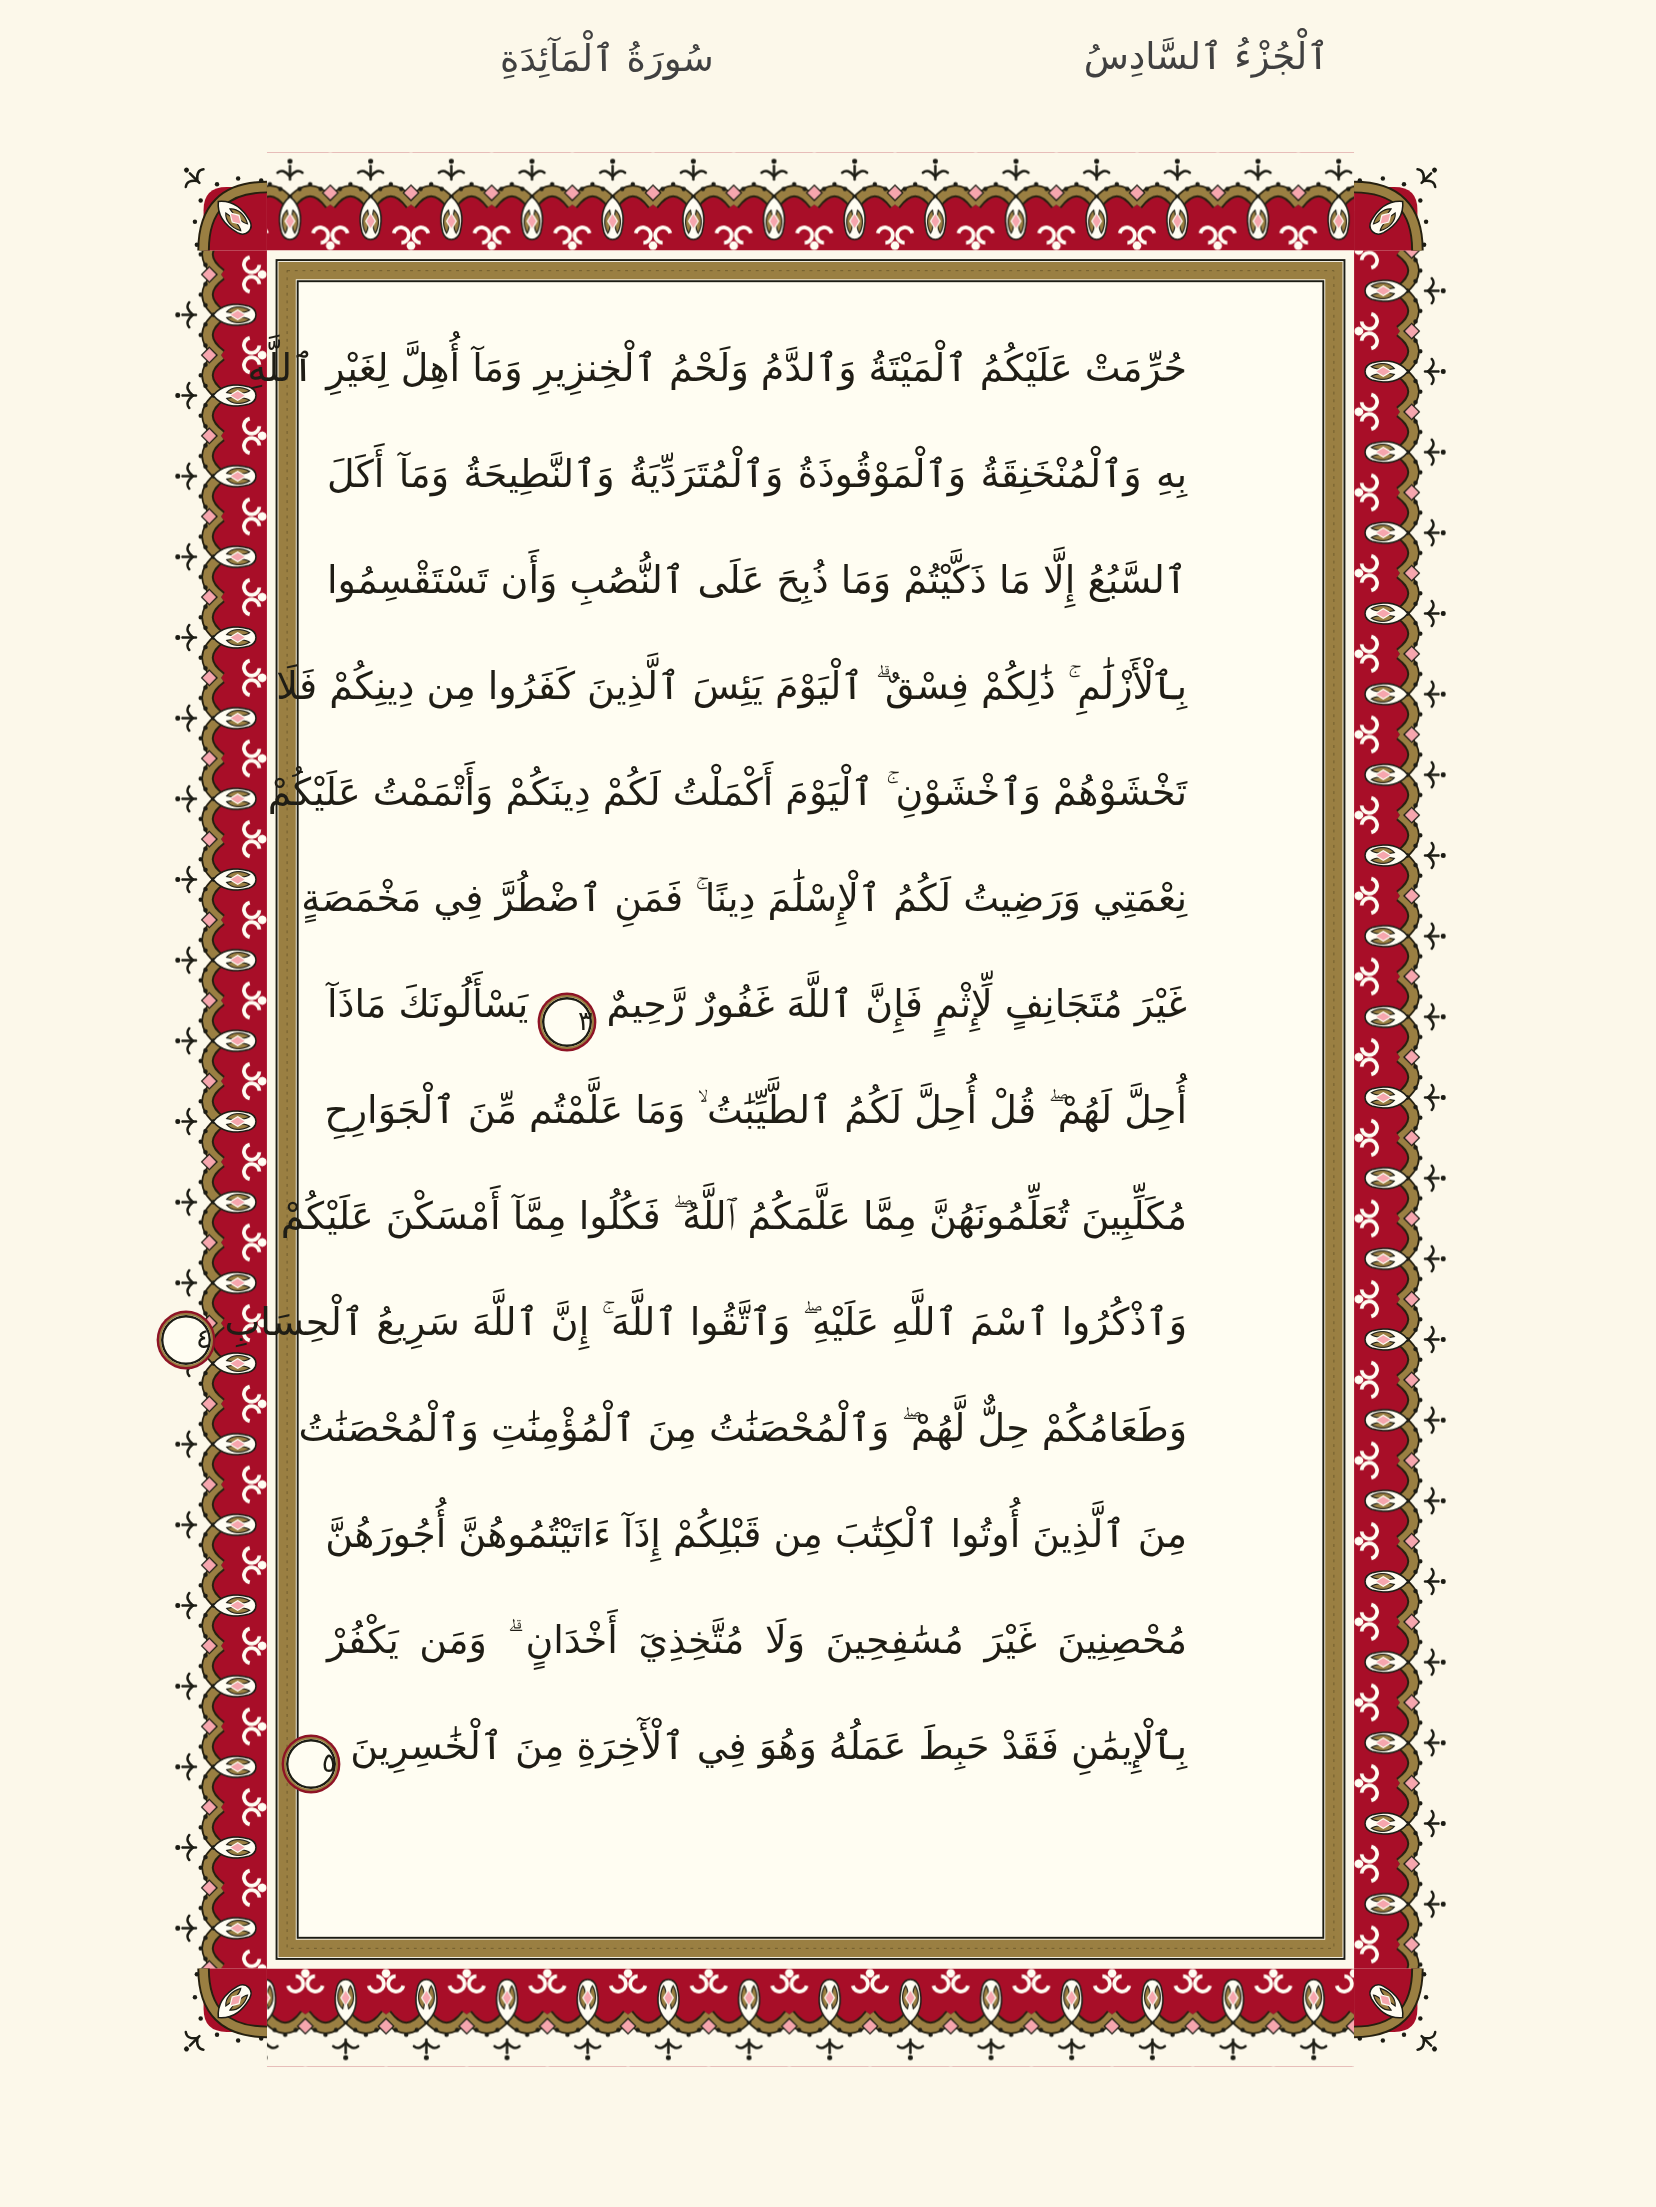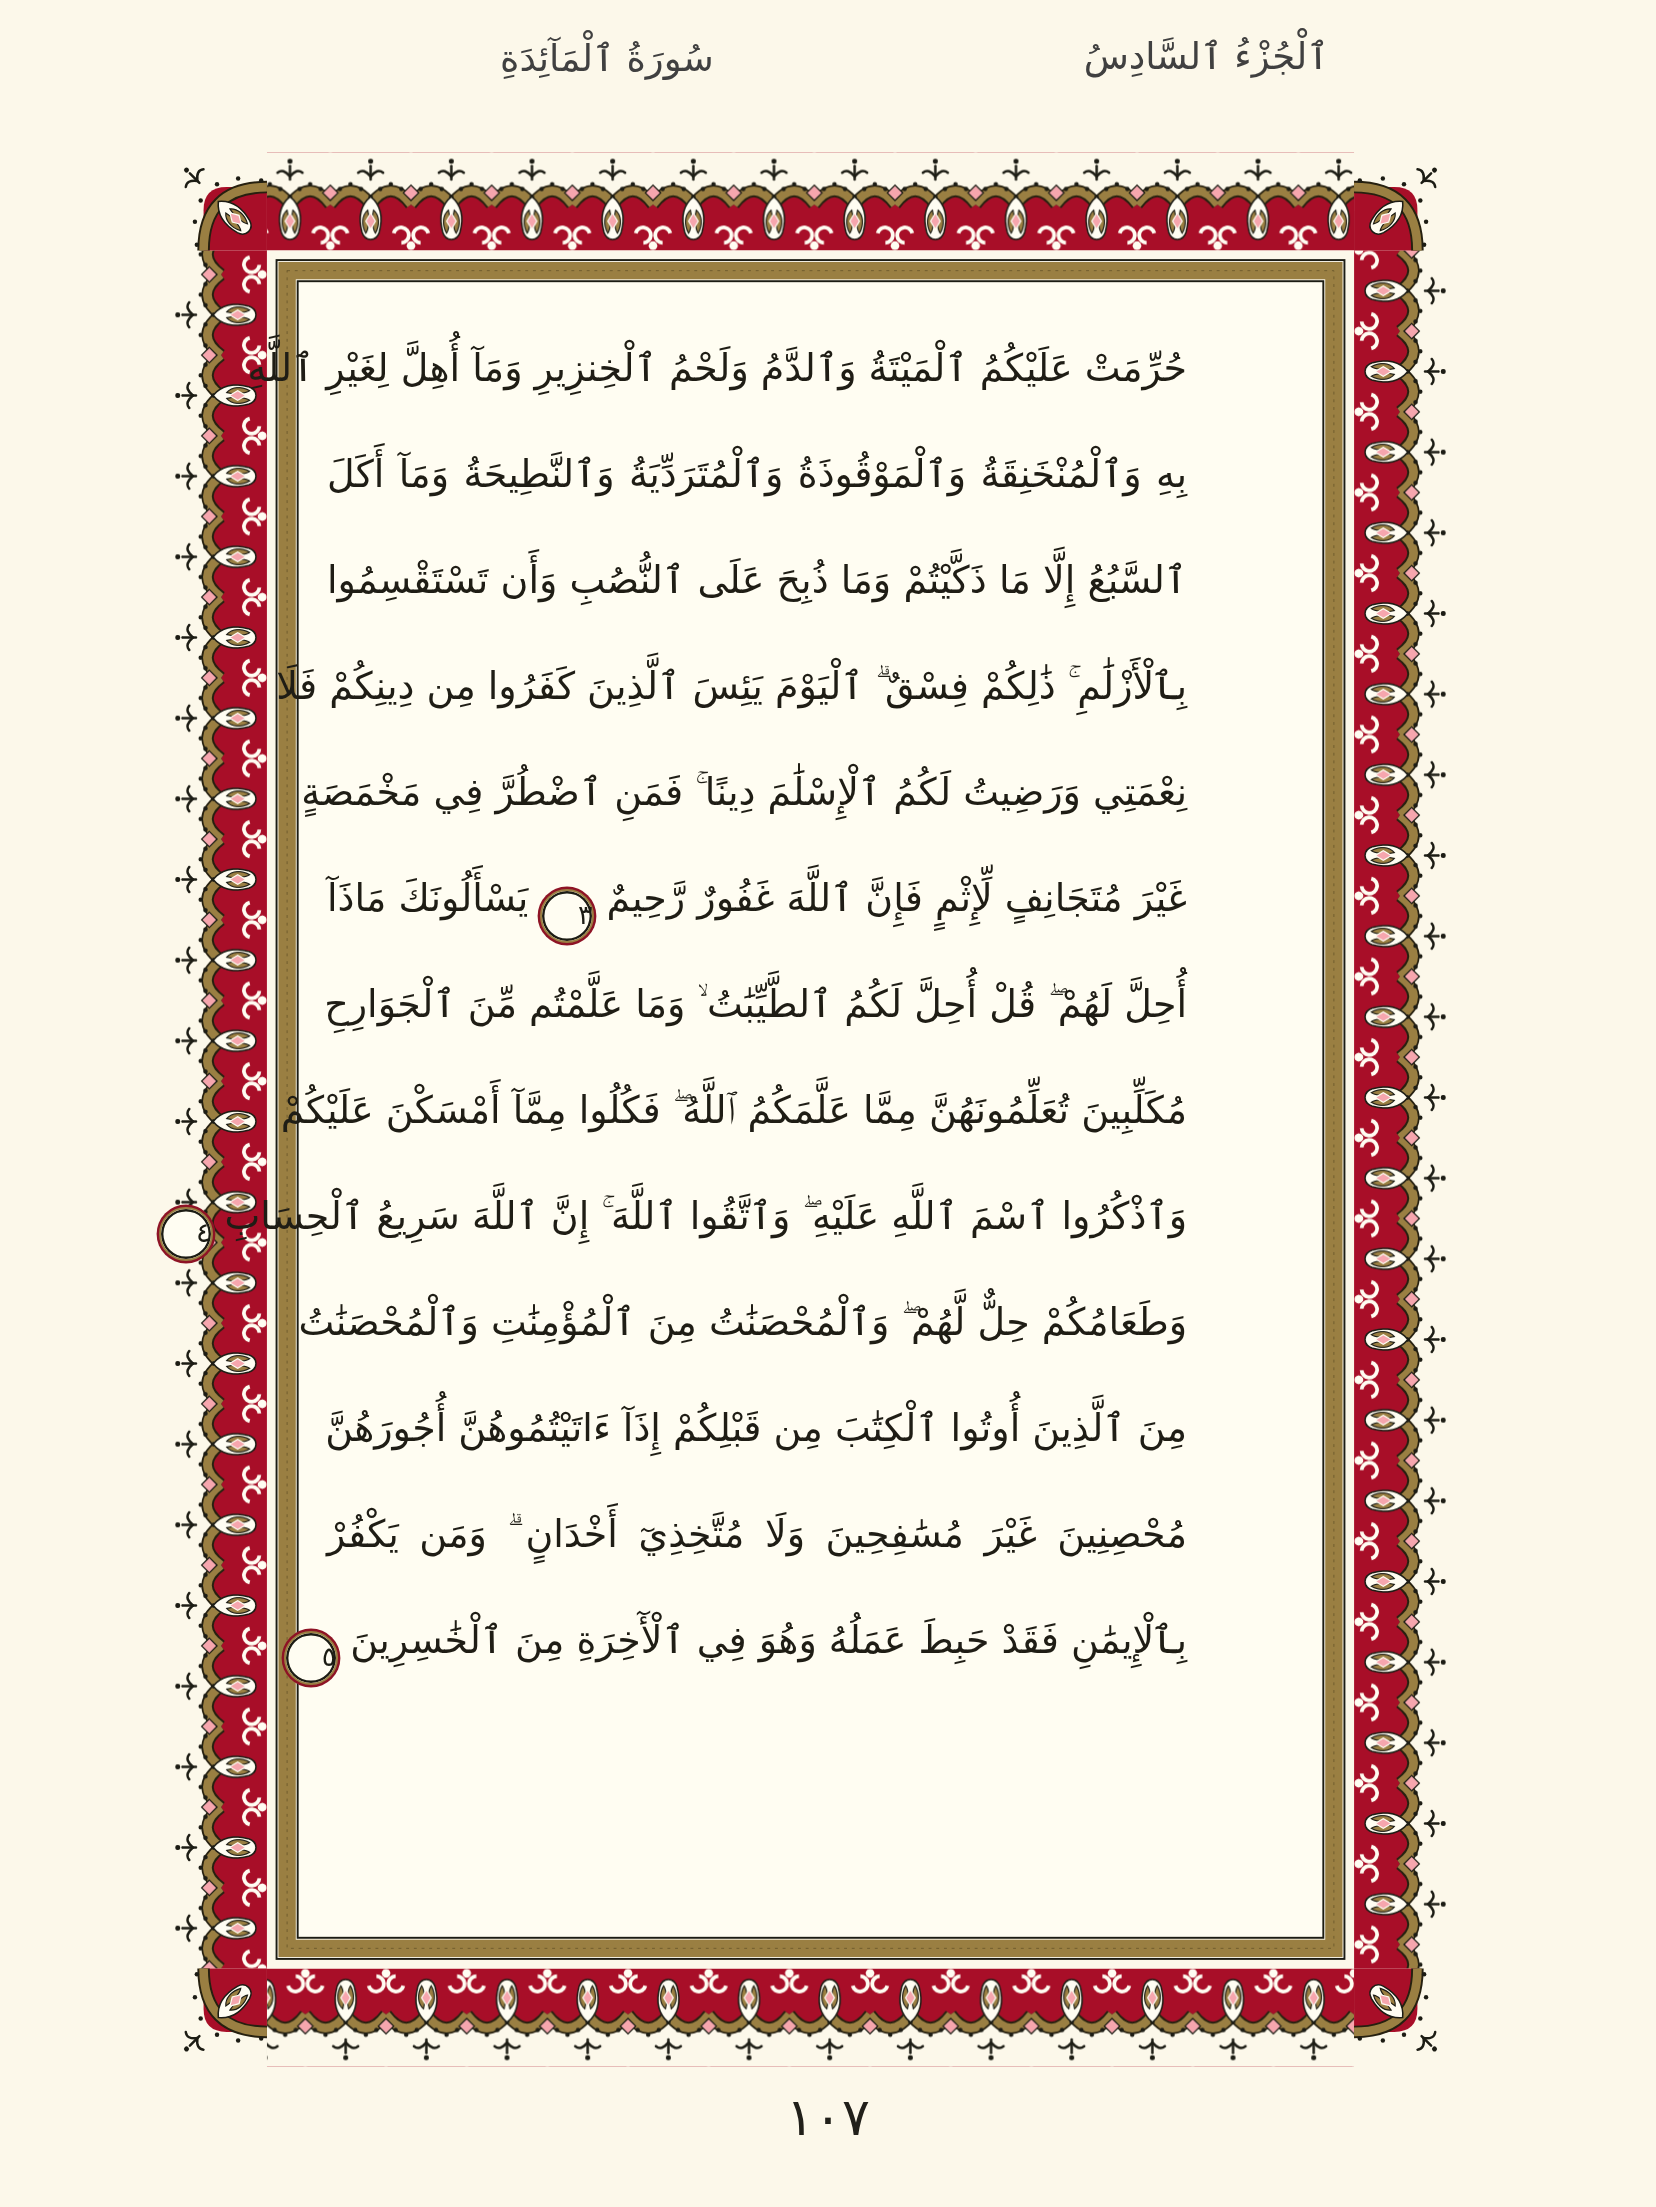--- a/index.html
+++ b/index.html
@@ -152,26 +152,26 @@
     <rect x="123" y="123" width="1090" height="1747" fill="none" stroke="#9a7f42" stroke-width="18"></rect>
     <rect x="123" y="123" width="1090" height="1747" fill="none" stroke="#6f5c2e" stroke-width="1" stroke-dasharray="3 5"></rect>
     <rect x="134" y="134" width="1068" height="1725" fill="none" stroke="#1c1c14" stroke-width="2"></rect>
   </svg>
 
   <div class="text-area" id="text-area">
       <div class="quran-line"><span class="text-seg">حُرِّمَتْ عَلَيْكُمُ ٱلْمَيْتَةُ وَٱلدَّمُ وَلَحْمُ ٱلْخِنزِيرِ وَمَآ أُهِلَّ لِغَيْرِ ٱللَّهِ</span></div>
       <div class="quran-line"><span class="text-seg">بِهِ وَٱلْمُنْخَنِقَةُ وَٱلْمَوْقُوذَةُ وَٱلْمُتَرَدِّيَةُ وَٱلنَّطِيحَةُ وَمَآ أَكَلَ</span></div>
       <div class="quran-line"><span class="text-seg">ٱلسَّبُعُ إِلَّا مَا ذَكَّيْتُمْ وَمَا ذُبِحَ عَلَى ٱلنُّصُبِ وَأَن تَسْتَقْسِمُوا</span></div>
       <div class="quran-line"><span class="text-seg">بِٱلْأَزْلَٰمِ ۚ ذَٰلِكُمْ فِسْقٌ ۗ ٱلْيَوْمَ يَئِسَ ٱلَّذِينَ كَفَرُوا مِن دِينِكُمْ فَلَا</span></div>
+      <div class="quran-line"><span class="text-seg">تَخْشَوْهُمْ وَٱخْشَوْنِ ۚ ٱلْيَوْمَ أَكْمَلْتُ لَكُمْ دِينَكُمْ وَأَتْمَمْتُ عَلَيْكُمْ</span></div>
       <div class="quran-line"><span class="text-seg">نِعْمَتِي وَرَضِيتُ لَكُمُ ٱلْإِسْلَٰمَ دِينًا ۚ فَمَنِ ٱضْطُرَّ فِي مَخْمَصَةٍ</span></div>
       <div class="quran-line"><span class="text-seg">غَيْرَ مُتَجَانِفٍ لِّإِثْمٍ فَإِنَّ ٱللَّهَ غَفُورٌ رَّحِيمٌ</span> <span class="verse-marker">٣</span> <span class="text-seg">يَسْأَلُونَكَ مَاذَآ</span></div>
       <div class="quran-line"><span class="text-seg">أُحِلَّ لَهُمْ ۖ قُلْ أُحِلَّ لَكُمُ ٱلطَّيِّبَٰتُ ۙ وَمَا عَلَّمْتُم مِّنَ ٱلْجَوَارِحِ</span></div>
       <div class="quran-line"><span class="text-seg">مُكَلِّبِينَ تُعَلِّمُونَهُنَّ مِمَّا عَلَّمَكُمُ ٱللَّهُ ۖ فَكُلُوا مِمَّآ أَمْسَكْنَ عَلَيْكُمْ</span></div>
       <div class="quran-line"><span class="text-seg">وَٱذْكُرُوا ٱسْمَ ٱللَّهِ عَلَيْهِ ۖ وَٱتَّقُوا ٱللَّهَ ۚ إِنَّ ٱللَّهَ سَرِيعُ ٱلْحِسَابِ</span> <span class="verse-marker">٤</span></div>
       <div class="quran-line"><span class="text-seg">وَطَعَامُكُمْ حِلٌّ لَّهُمْ ۖ وَٱلْمُحْصَنَٰتُ مِنَ ٱلْمُؤْمِنَٰتِ وَٱلْمُحْصَنَٰتُ</span></div>
       <div class="quran-line"><span class="text-seg">مِنَ ٱلَّذِينَ أُوتُوا ٱلْكِتَٰبَ مِن قَبْلِكُمْ إِذَآ ءَاتَيْتُمُوهُنَّ أُجُورَهُنَّ</span></div>
       <div class="quran-line"><span class="text-seg">مُحْصِنِينَ غَيْرَ مُسَٰفِحِينَ وَلَا مُتَّخِذِيٓ أَخْدَانٍ ۗ وَمَن يَكْفُرْ</span></div>
       <div class="quran-line"><span class="text-seg">بِٱلْإِيمَٰنِ فَقَدْ حَبِطَ عَمَلُهُ وَهُوَ فِي ٱلْأٓخِرَةِ مِنَ ٱلْخَٰسِرِينَ</span> <span class="verse-marker">٥</span></div>
     </div>
 
-  <div class="page-number">١٠٧</div>
 </div>
 
 
 </body></html>

